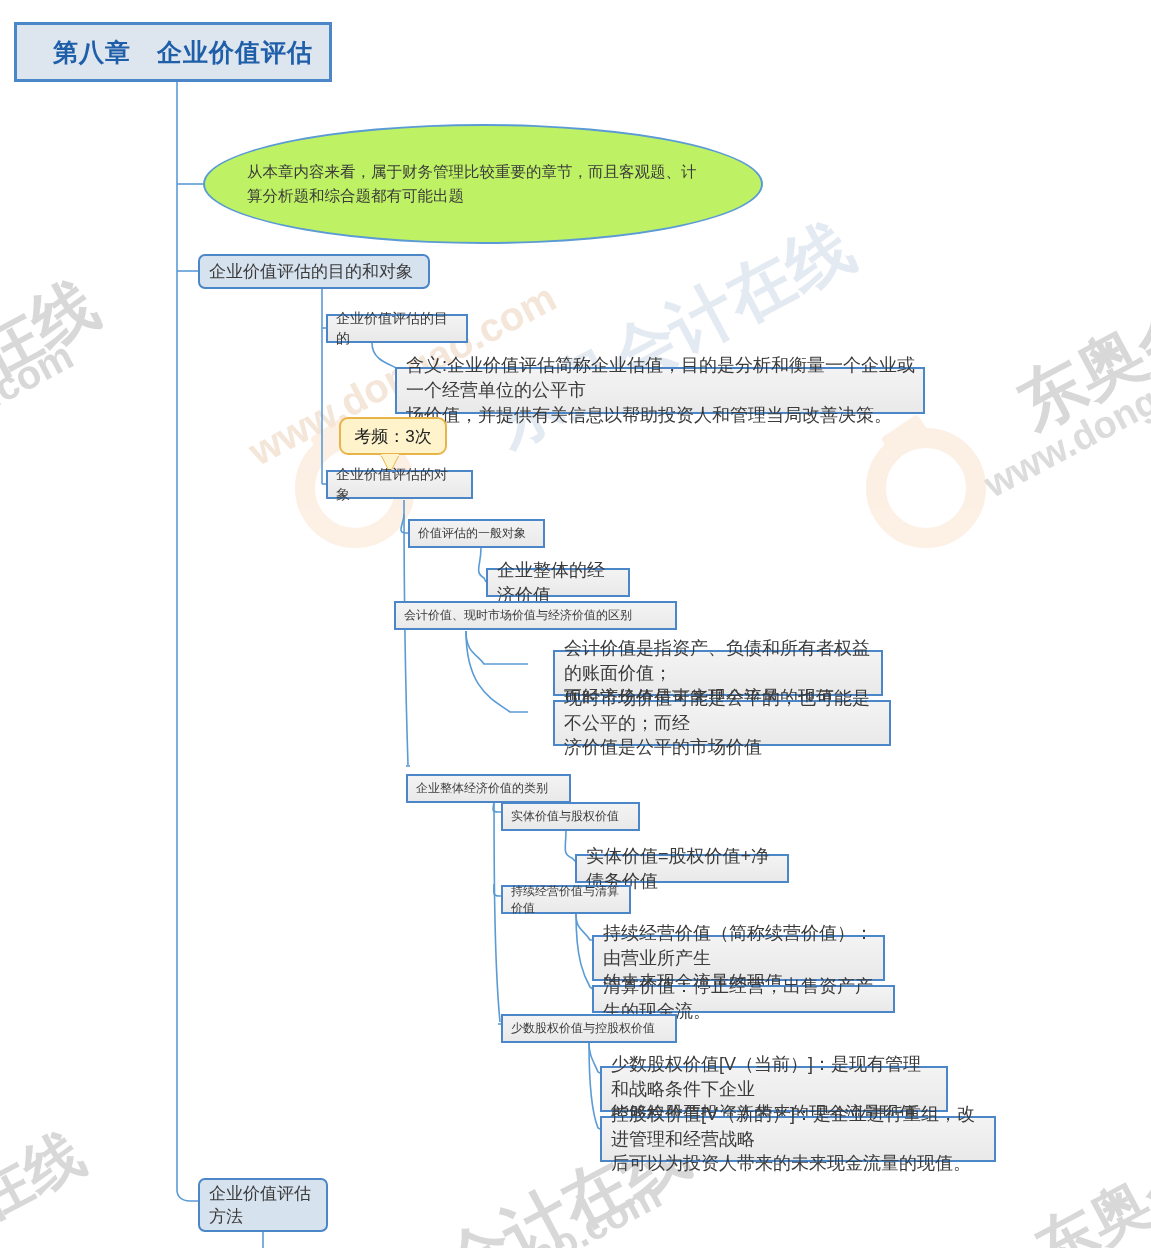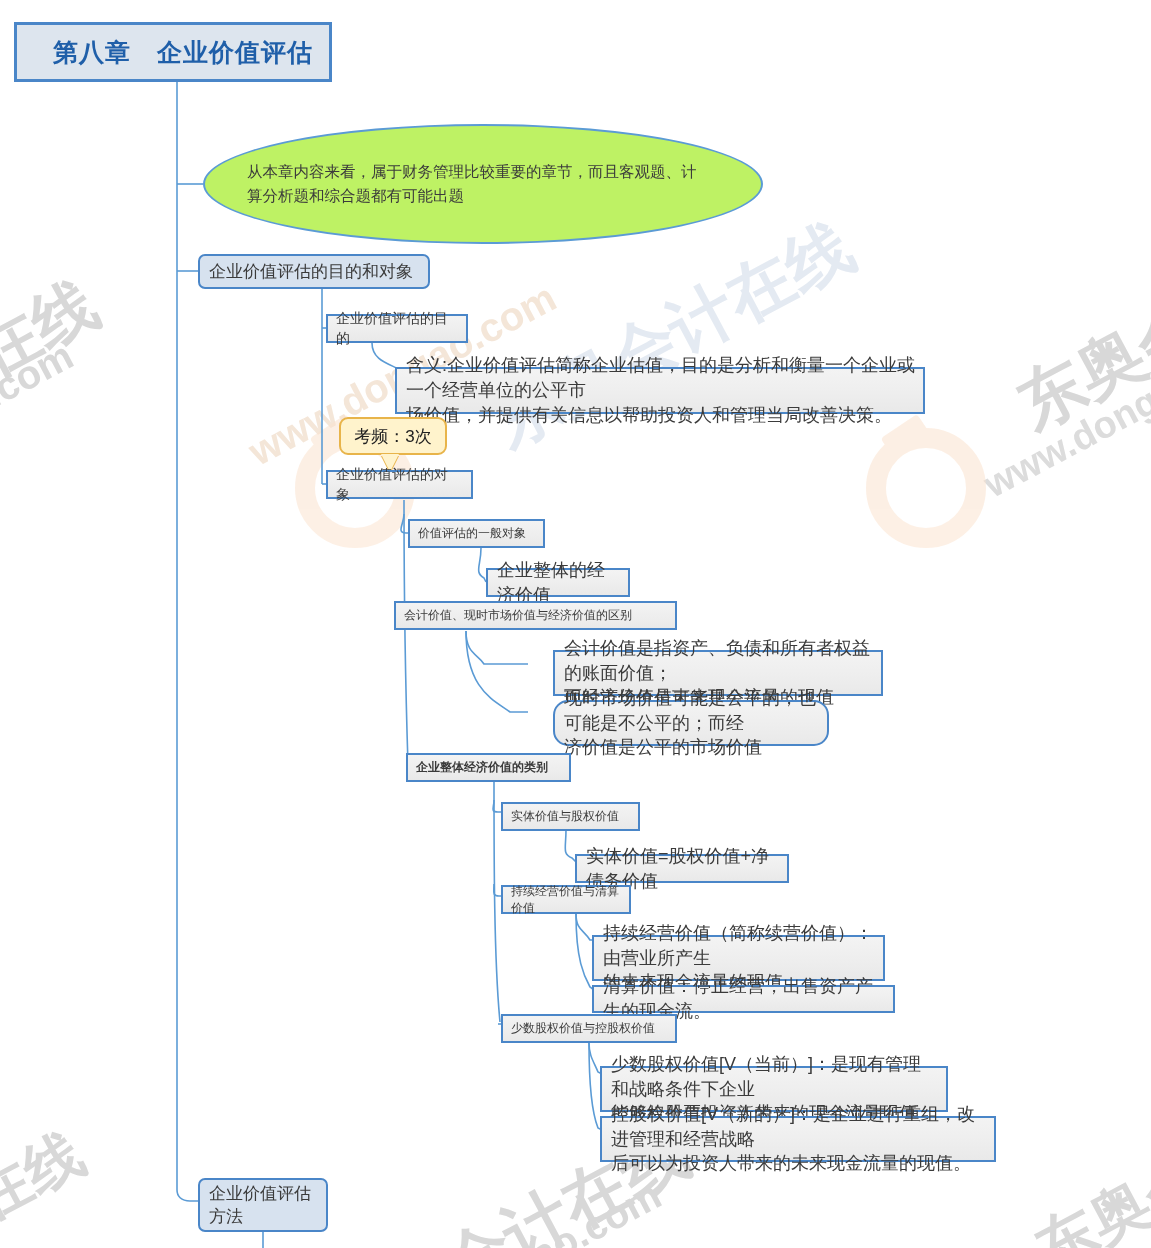--- a/index.html
+++ b/index.html
@@ -229,24 +229,24 @@
 
   <div class="node lvl3" style="left:408px; top:519px; width:137px; height:29px;">价值评估的一般对象</div>
 
   <div class="node detail" style="left:486px; top:568px; width:144px; height:29px; align-items:center;">企业整体的经济价值</div>
 
   <div class="node lvl3" style="left:394px; top:601px; width:283px; height:29px;">会计价值、现时市场价值与经济价值的区别</div>
 
   <div class="node detail" style="left:553px; top:650px; width:330px; height:46px;">会计价值是指资产、负债和所有者权益的账面价值；
 而经济价值是未来现金流量的现值</div>
 
-  <div class="node detail" style="left:553px; top:700px; width:276px; height:46px;border-radius:15px;">现时市场价值可能是公平的，也可能是不公平的；而经
+  <div class="node detail" style="left:553px; top:700px; width:338px; height:46px;">现时市场价值可能是公平的，也可能是不公平的；而经
 济价值是公平的市场价值</div>
 
-  <div class="node lvl3" style="left:406px; top:753px; width:165px; height:29px;font-weight:bold;">企业整体经济价值的类别</div>
+  <div class="node lvl3" style="left:406px; top:774px; width:165px; height:29px;">企业整体经济价值的类别</div>
 
   <div class="node lvl3" style="left:501px; top:802px; width:139px; height:29px;">实体价值与股权价值</div>
 
   <div class="node detail" style="left:575px; top:854px; width:214px; height:29px;">实体价值=股权价值+净债务价值</div>
 
   <div class="node lvl3" style="left:501px; top:885px; width:130px; height:29px;">持续经营价值与清算价值</div>
 
   <div class="node detail" style="left:592px; top:935px; width:293px; height:46px;">持续经营价值（简称续营价值）：由营业所产生
 的未来现金流量的现值。</div>
 

